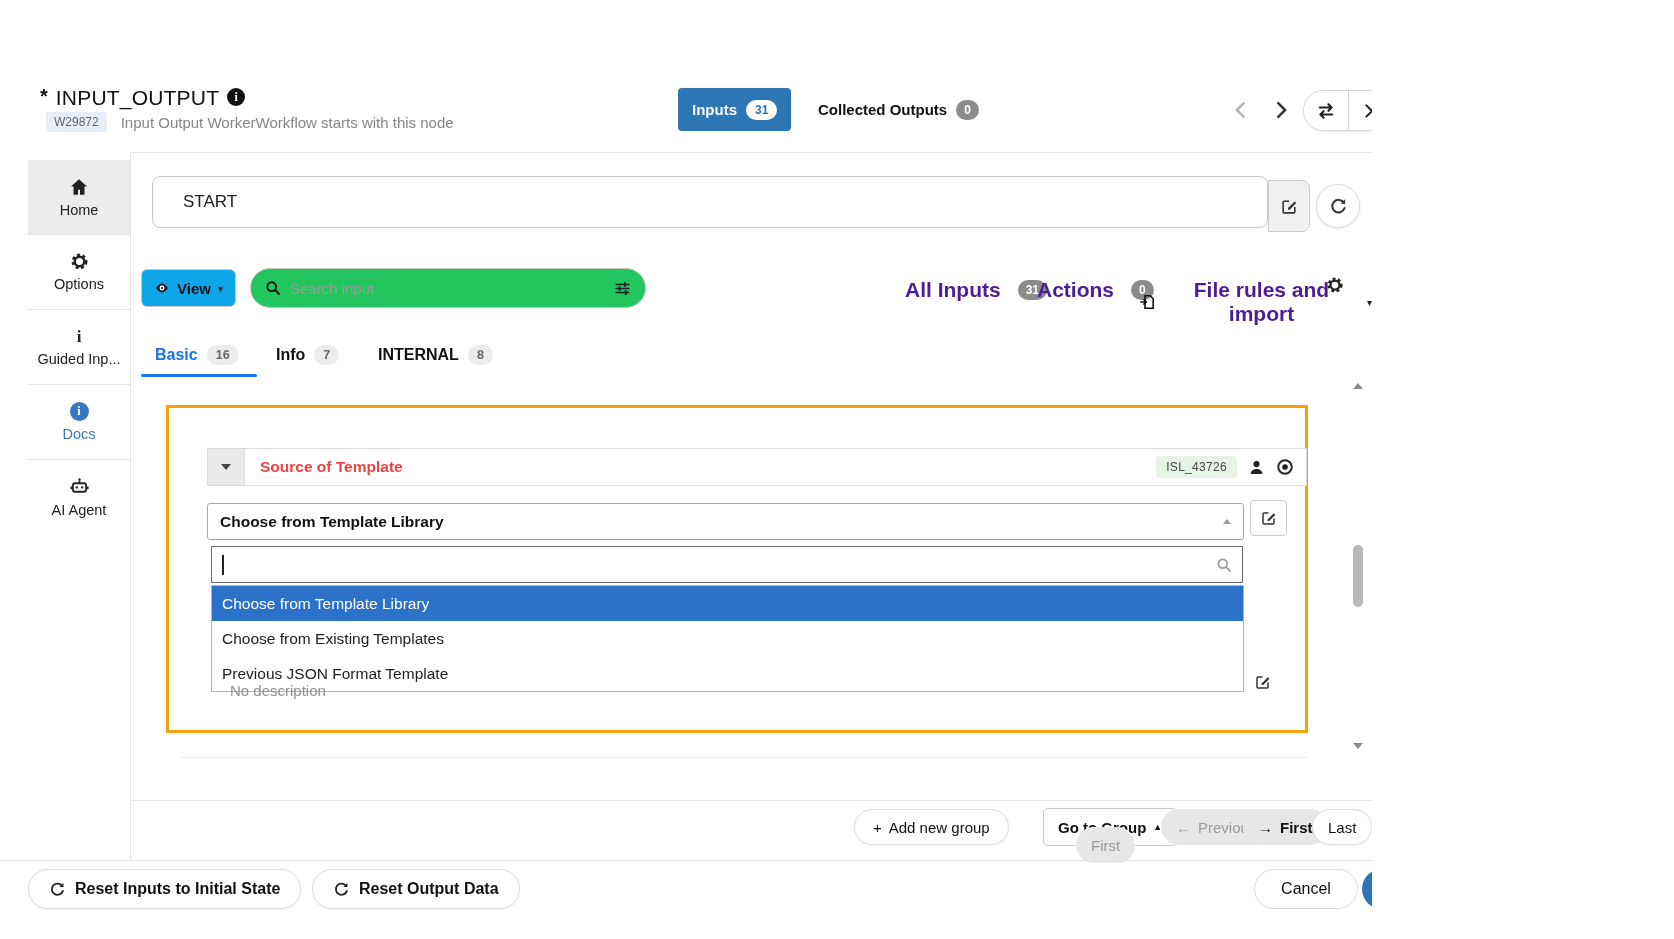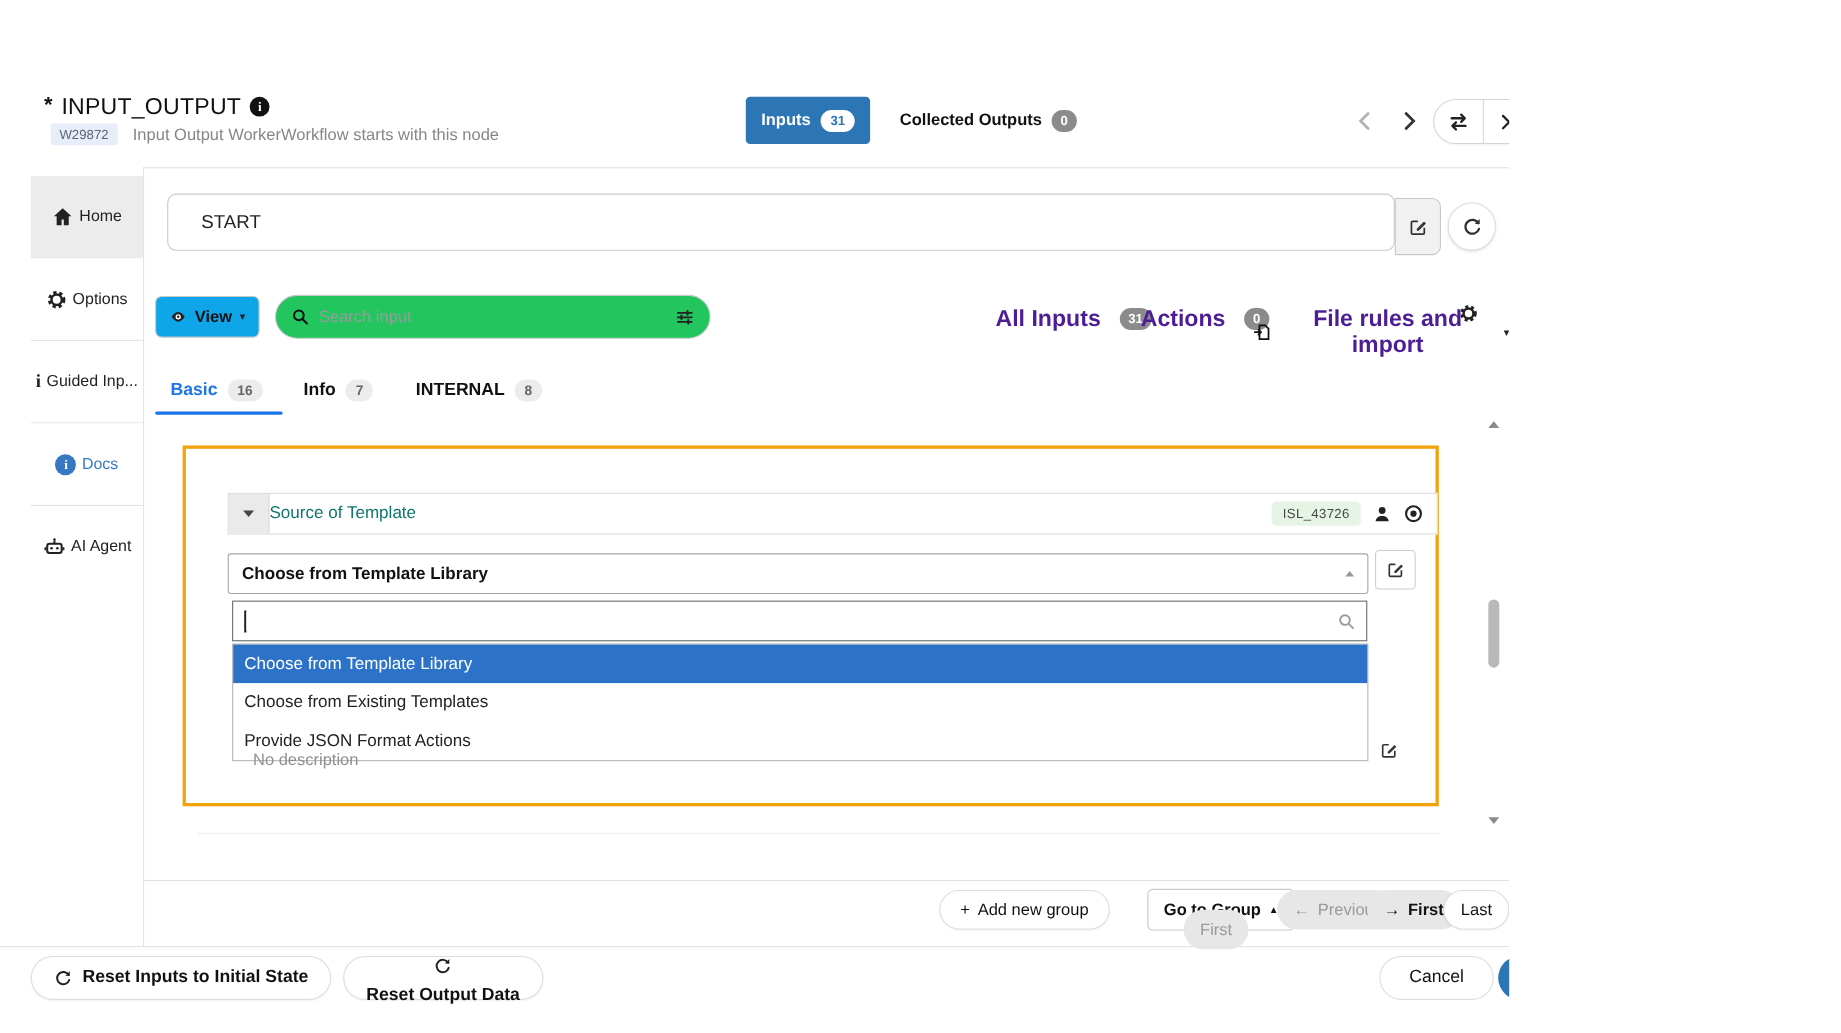--- a/index.html
+++ b/index.html
@@ -33,21 +33,21 @@
   .btn-group { left:1303px; top:90px; height:41px; border:1px solid #d5d5d5; border-radius:21px;
                display:flex; overflow:hidden; background:#fff; box-shadow:0 1px 2px rgba(0,0,0,.06); }
   .btn-group > button { width:45px; height:100%; background:#fff; border:none; display:flex;
                         align-items:center; justify-content:center; cursor:pointer; }
   .btn-group > button:first-child { border-right:1px solid #d5d5d5; }
 
   .hdiv { height:1px; background:#e3e3e3; }
   .vdiv { width:1px; background:#e3e3e3; }
 
   
-  .side-item { left:28px; width:102px; height:74px; display:flex; flex-direction:row;
+  .side-item { left:28px; width:102px; height:74px; display:flex; flex-direction:column;
                align-items:center; justify-content:center; gap:5px; cursor:pointer; background:#fff; border:none; }
   .side-item.active { background:#ececec; }
   .side-item .s-lbl { font-size:14.5px; color:#222; }
   .side-item .blue { color:#3878c2; }
   .side-sep { left:28px; width:102px; }
   .i-letter { font-family:"Liberation Serif", serif; font-weight:700; font-size:17px; color:#222; line-height:18px; }
   .docs-dot { width:19px; height:19px; border-radius:50%; background:#3878c2; color:#fff;
               font-family:"Liberation Serif", serif; font-weight:700; font-size:12px;
               display:flex; align-items:center; justify-content:center; }
 
@@ -82,21 +82,21 @@
   .t-pill { background:#ececec; color:#666; font-size:12.5px; font-weight:700; padding:3px 9px; border-radius:11px; }
   .tab-underline { left:141px; top:374px; width:116px; height:3px; background:#1b74e8; border-radius:2px; }
 
   
   .orange-box { left:166px; top:405px; width:1142px; height:328px; border:3px solid #f2a30b; background:transparent; }
   .grp-header { left:207px; top:448px; width:1100px; height:38px; border:1px solid #dcdcdc; background:#fff;
                 display:flex; align-items:center; }
   .collapse-btn { width:37px; height:100%; background:#eaeaea; border:none; border-right:1px solid #dcdcdc;
                   display:flex; align-items:center; justify-content:center; cursor:pointer; }
   .tri-down { width:0; height:0; border-left:5px solid transparent; border-right:5px solid transparent; border-top:6px solid #444; }
-  .grp-title { font-size:15.5px; font-weight:400; color:#0f766e; }
+  .grp-title { margin-left:15px; font-size:15.5px; font-weight:700; color:#ef4444; }
   .grp-right { margin-left:auto; display:flex; align-items:center; gap:11px; padding-right:12px; }
   .grp-badge { background:#e6f4e6; color:#474747; font-size:12px; letter-spacing:.3px; padding:4px 10px; border-radius:4px; }
 
   .sel-box { left:207px; top:503px; width:1037px; height:37px; border:1px solid #a6a6a6; border-radius:3px;
              background:#fff; display:flex; align-items:center; cursor:pointer; }
   .sel-box .v { padding-left:12px; font-size:15.5px; font-weight:600; color:#111; }
   .tri-up-sm { margin-left:auto; margin-right:12px; width:0; height:0;
                border-left:4px solid transparent; border-right:4px solid transparent; border-bottom:5px solid #999; }
   .sel-edit { left:1250px; top:500px; width:37px; height:36px; border:1px solid #ccc; border-radius:4px;
               background:#fff; display:flex; align-items:center; justify-content:center; cursor:pointer; }
@@ -363,21 +363,21 @@
       <svg width="16" height="16" viewBox="0 0 16 16">
         <circle cx="6.7" cy="6.7" r="4.4" fill="none" stroke="#9a9a9a" stroke-width="1.7"></circle>
         <path d="M10.2 10.2L14 14" stroke="#9a9a9a" stroke-width="1.7" stroke-linecap="round"></path>
       </svg>
     </span>
   </div>
 
   <ul class="abs dd-list">
     <li class="dd-opt selected">Choose from Template Library</li>
     <li class="dd-opt">Choose from Existing Templates</li>
-    <li class="dd-opt">Provide JSON Format Actions</li>
+    <li class="dd-opt">Previous JSON Format Template</li>
   </ul>
 
   <span class="abs desc-txt">No description</span>
   <button class="abs desc-edit">
     <span>
       <svg width="16" height="16" viewBox="0 0 16 16">
         <path d="M13 8.5V13a1 1 0 0 1-1 1H3a1 1 0 0 1-1-1V4a1 1 0 0 1 1-1h4.5" fill="none" stroke="#333" stroke-width="1.5"></path>
         <path d="M6.6 9.4l6.2-6.2 1.6 1.6-6.2 6.2H6.6z" fill="#333"></path>
       </svg>
     </span>
@@ -421,21 +421,21 @@
   <div class="abs hdiv" style="left:0; top:860px; width:1372px;"></div>
   <button class="abs bb-btn" style="left:28px;">
     <span>
       <svg width="17" height="17" viewBox="0 0 16 16">
         <path d="M13.1 9.3A5.3 5.3 0 1 1 12.6 5" fill="none" stroke="#222" stroke-width="1.7" stroke-linecap="round"></path>
         <path d="M13.6 1.8v3.8H9.8z" fill="#222"></path>
       </svg>
     </span>
     <span>Reset Inputs to Initial State</span>
   </button>
-  <button class="abs bb-btn" style="left:312px;flex-direction:column;">
+  <button class="abs bb-btn" style="left:312px;">
     <span>
       <svg width="17" height="17" viewBox="0 0 16 16">
         <path d="M13.1 9.3A5.3 5.3 0 1 1 12.6 5" fill="none" stroke="#222" stroke-width="1.7" stroke-linecap="round"></path>
         <path d="M13.6 1.8v3.8H9.8z" fill="#222"></path>
       </svg>
     </span>
     <span>Reset Output Data</span>
   </button>
   <button class="abs cancel-btn">
     <span>Cancel</span>

